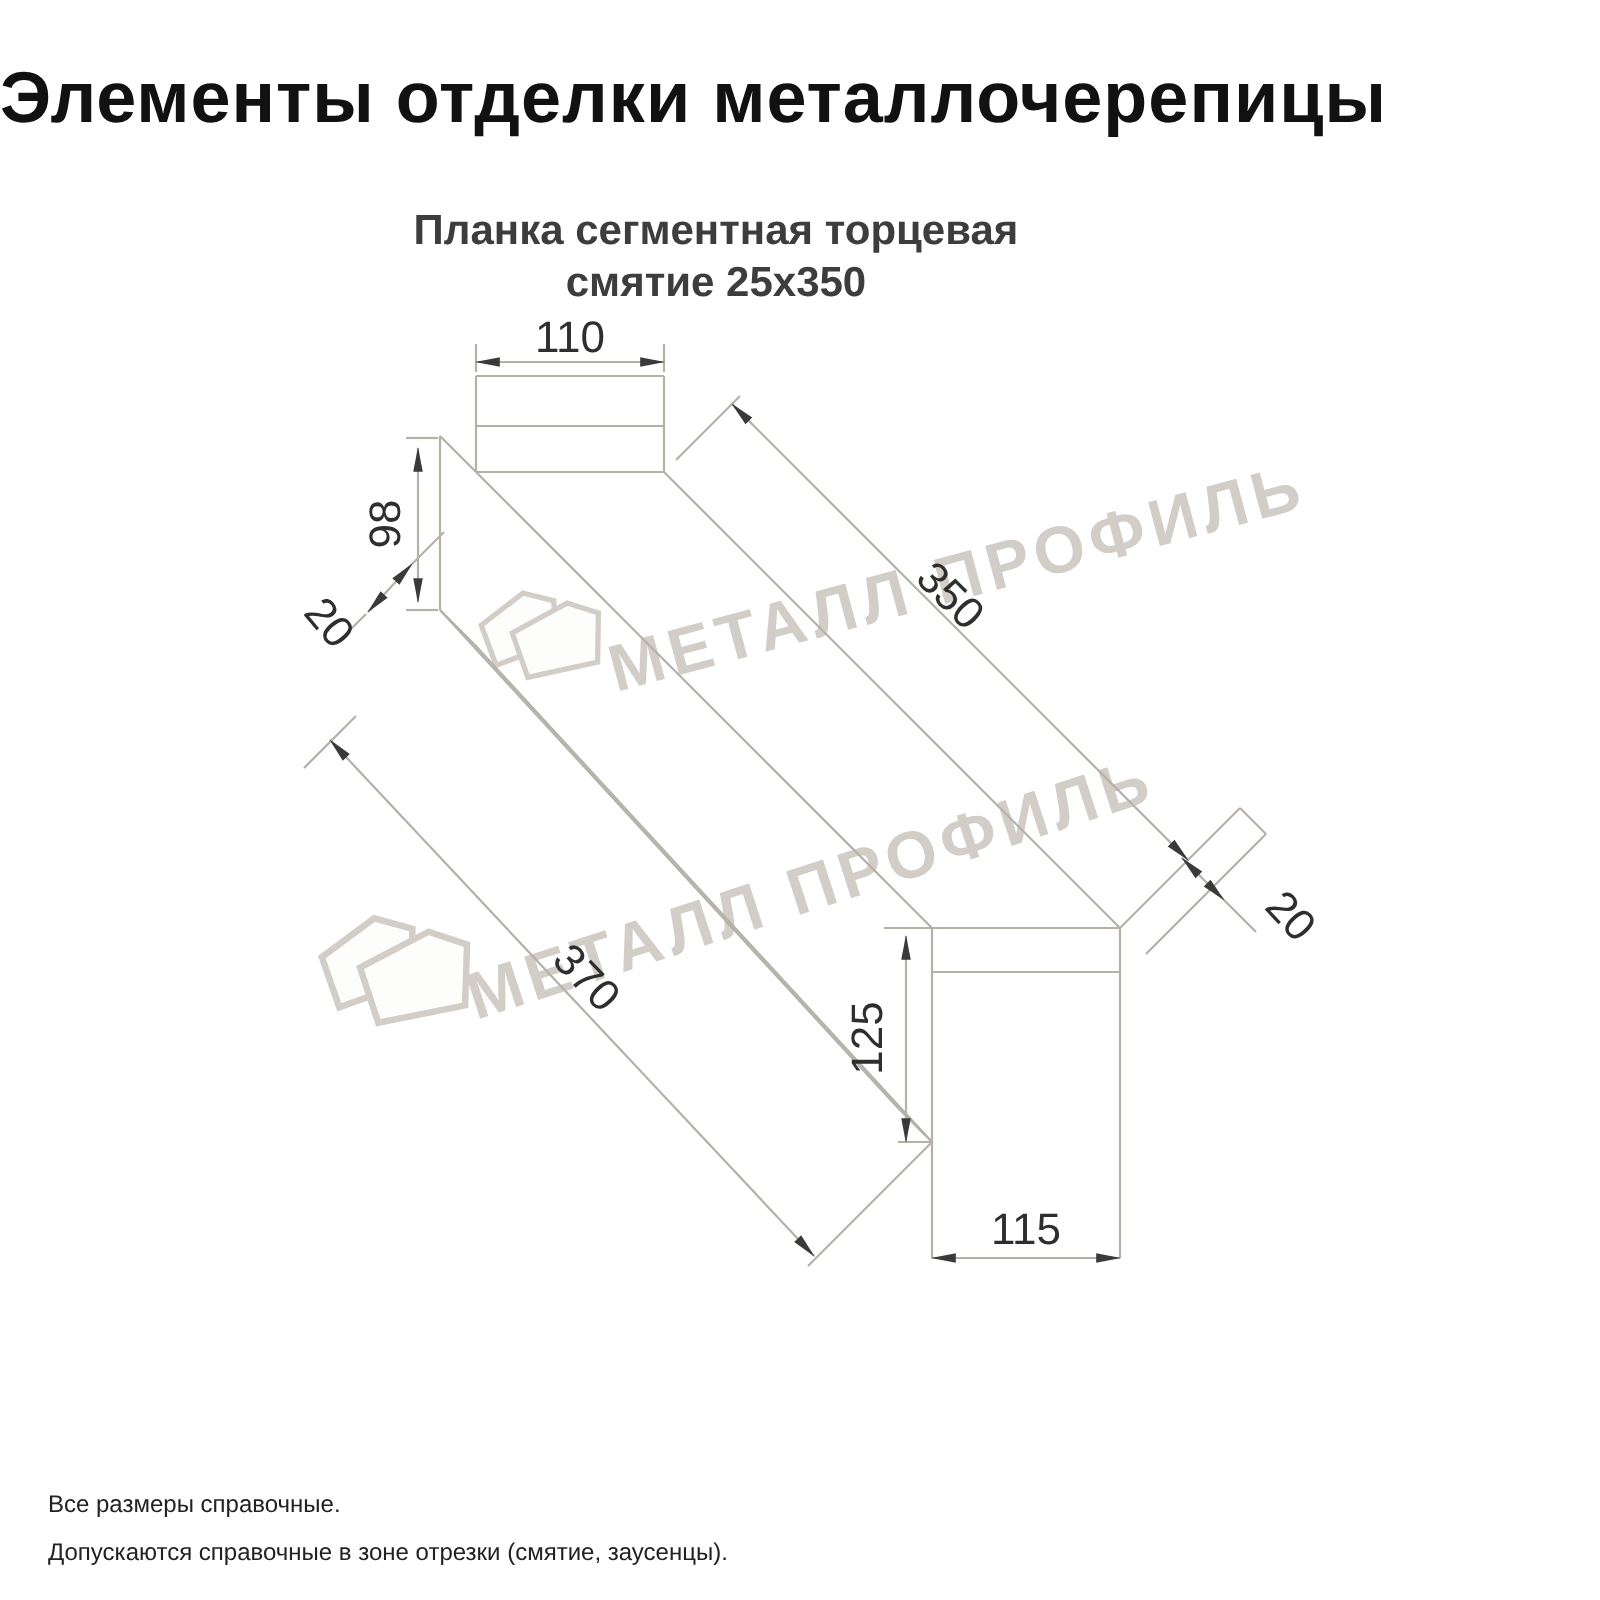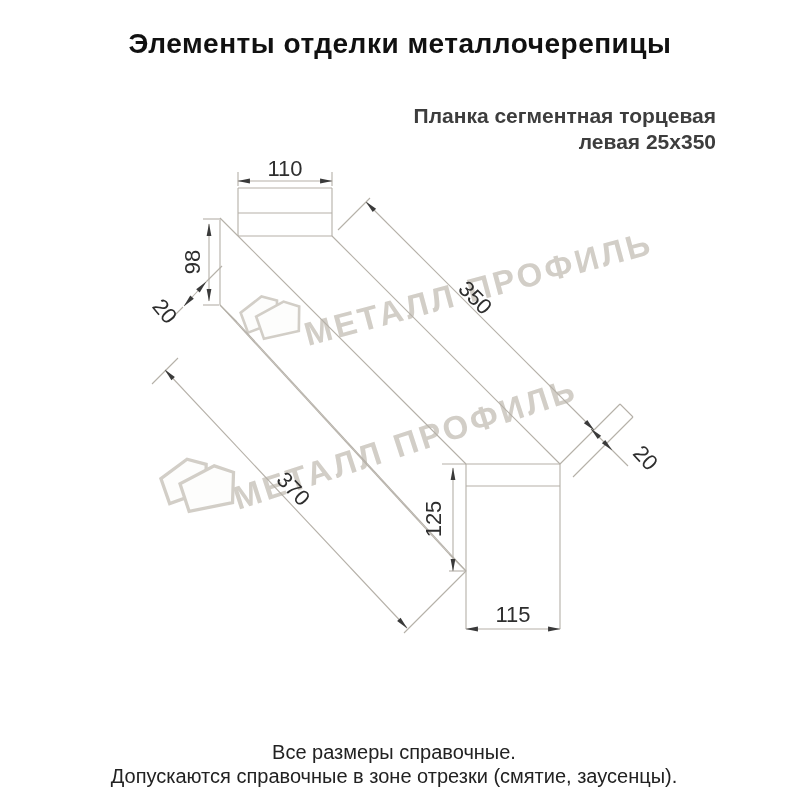--- a/index.html
+++ b/index.html
@@ -1,50 +1,50 @@
 <!DOCTYPE html>
 <html><head>
 <meta charset="utf-8">
 <style>
   html,body{margin:0;padding:0;background:#ffffff;}
   .page{
     position:relative;width:800px;height:800px;background:#ffffff;overflow:hidden;
     font-family:"Liberation Sans",sans-serif;
   }
   .title{
-    position:absolute;top:28px;left:0;width:800px;text-align:center;
-    font-size:28px;font-weight:bold;color:#111111;letter-spacing:0.5px;
+    position:absolute;top:28px;left:0;width:800px;
+    font-size:36px;font-weight:bold;color:#111111;letter-spacing:0.5px;
   }
   .subtitle{
-    position:absolute;top:103px;left:0;width:716px;text-align:right;
+    position:absolute;top:103px;left:0;width:716px;text-align:center;
     font-size:21px;font-weight:bold;color:#3d3d3d;line-height:26px;
   }
   .drawing{position:absolute;top:0;left:0;}
   .footer{
     position:absolute;left:24px;top:740px;width:740px;
-    font-size:20px;color:#222222;line-height:24px;text-align:center;
+    font-size:12px;color:#222222;line-height:24px;text-align:left;
   }
   
   .s{stroke:#b5b0a8;stroke-width:1.1;fill:none;}
   .d{stroke:#b5b0a8;stroke-width:1.1;fill:none;}
   .dimtext{font-family:"Liberation Sans",sans-serif;font-size:22px;fill:#2e2e2e;}
   .wmtext{font-family:"Liberation Sans",sans-serif;font-size:33px;font-weight:bold;
           fill:#d2cec7;letter-spacing:3px;}
   .wmlogo{stroke:#d2cec7;stroke-width:2.5;fill:#fdfdfc;}
 </style>
 </head>
 <body>
 
 <div class="page">
 
   <div class="title">Элементы отделки металлочерепицы</div>
 
   <div class="subtitle">
     <div>Планка сегментная торцевая</div>
-    <div>левая 25х350</div>
+    <div>смятие 25х350</div>
   </div>
 
   <svg class="drawing" width="800" height="800" viewBox="0 0 800 800">
     <defs>
       <marker id="arr" viewBox="0 0 12 6" refX="11.5" refY="3" markerWidth="13" markerHeight="7" orient="auto-start-reverse" markerUnits="userSpaceOnUse">
         <path d="M0.5,0.8 L12,3 L0.5,5.2 Z" fill="#3a3a3a"></path>
       </marker>
     </defs>
 
     <g>

